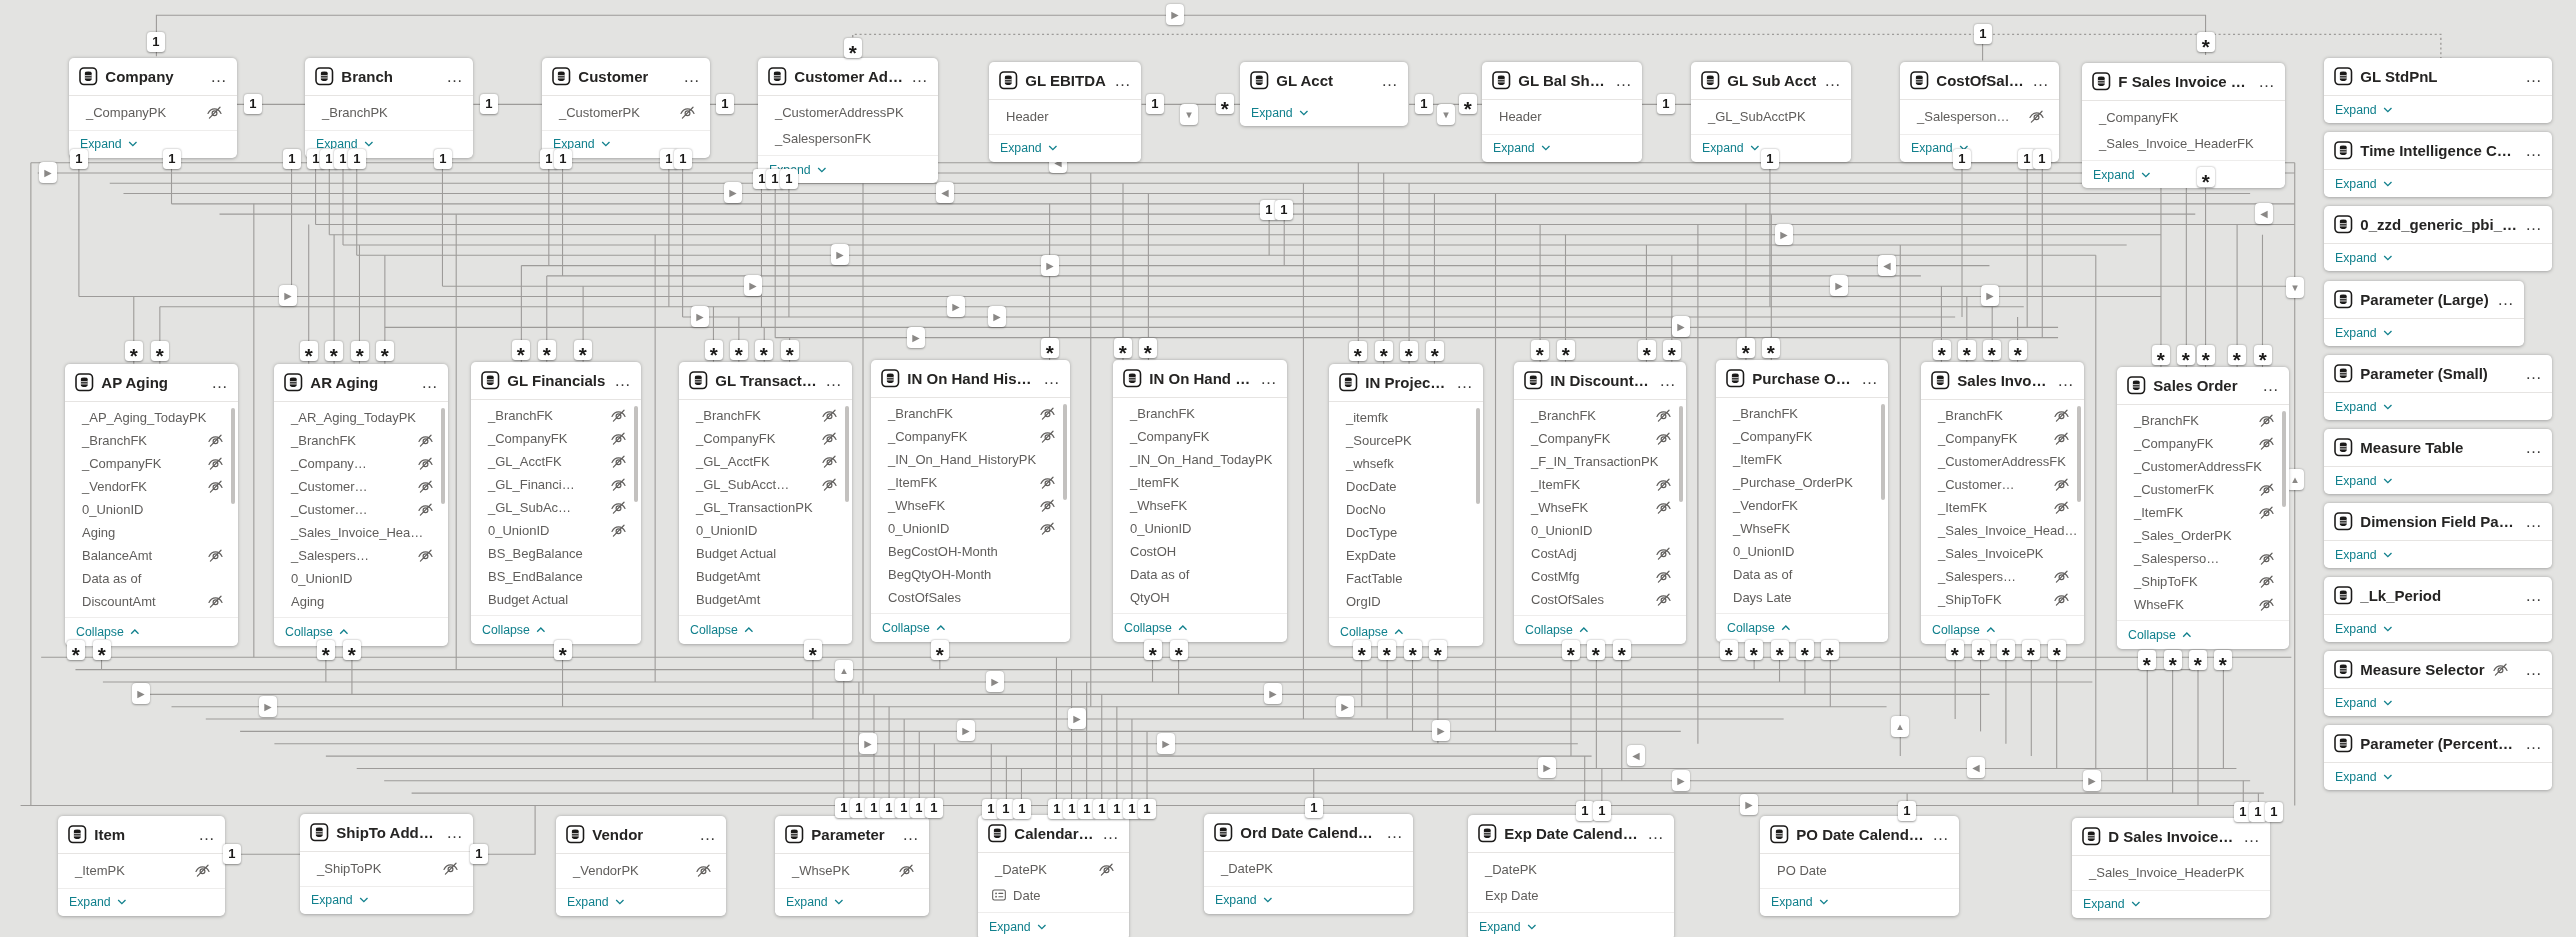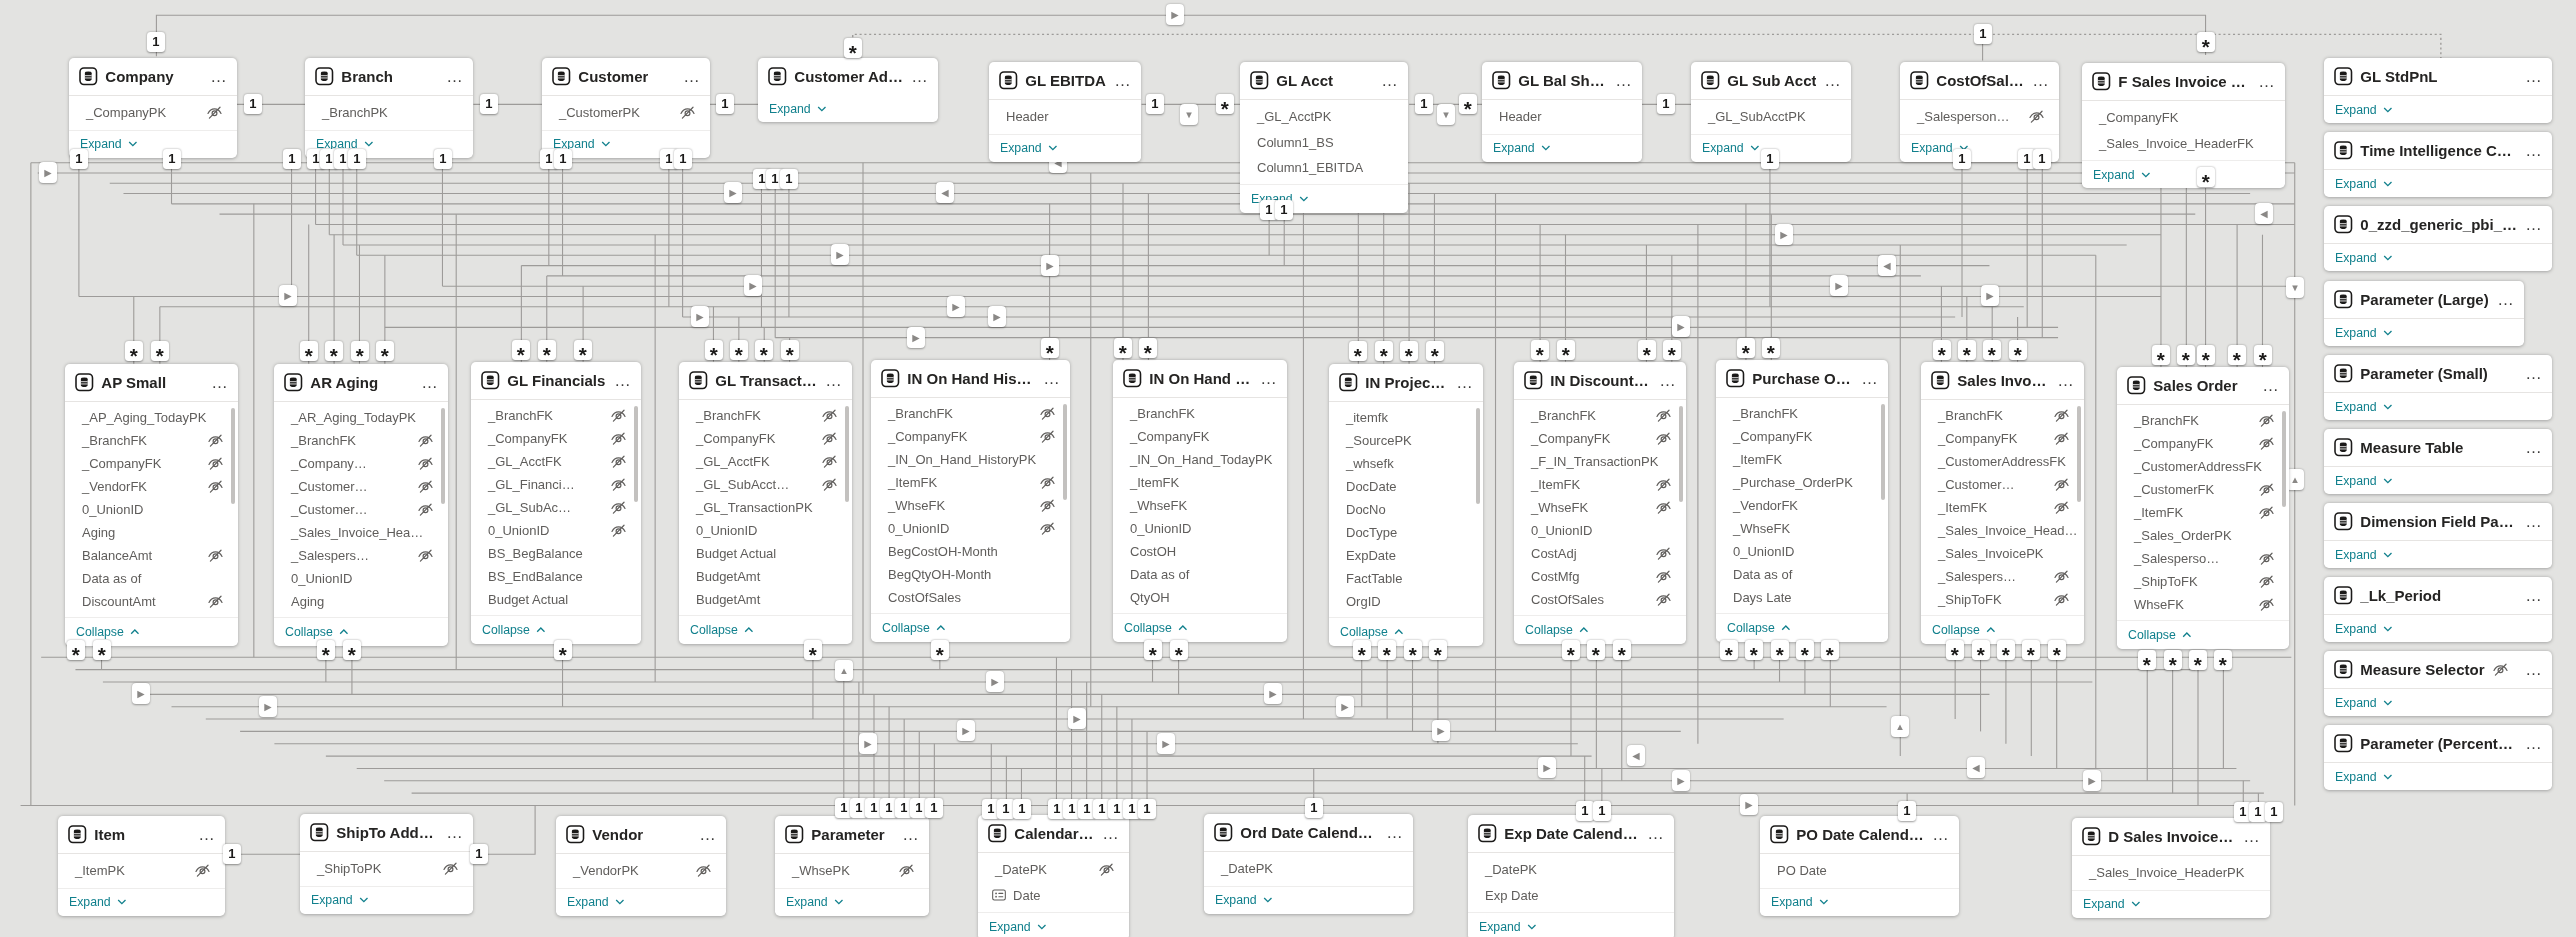--- a/index.html
+++ b/index.html
@@ -468,20 +468,28 @@
             <rect x="1.4" y="1.4" width="23.2" height="23.2" rx="5.5" fill="none" stroke="#1b1a19" stroke-width="2.2"></rect>
             <ellipse cx="13" cy="8.4" rx="4.7" ry="2.1" fill="#1b1a19"></ellipse>
             <path d="M8.3 8.4v9c0 1.16 2.1 2.1 4.7 2.1s4.7-.94 4.7-2.1v-9z" fill="#1b1a19"></path>
             <line x1="8.3" y1="12.2" x2="17.7" y2="12.2" stroke="#fff" stroke-width="1.2"></line>
             <line x1="8.3" y1="15.4" x2="17.7" y2="15.4" stroke="#fff" stroke-width="1.2"></line>
           </svg>
         </span>
         <span class="card-title">Customer Address</span>
         <span class="more">…</span>
       </div>
+      <div class="fields">
+        <div class="frow">
+          <span>_CustomerAddressPK</span>
+        </div>
+        <div class="frow">
+          <span>_SalespersonFK</span>
+        </div>
+      </div>
       <div class="footer">
         <span>Expand</span>
         <span class="chev">
           <svg width="11.7" height="11.7" viewBox="0 0 16 16">
             <polyline points="3,5.5 8,10.5 13,5.5" fill="none" stroke="#11808d" stroke-width="1.8"></polyline>
           </svg>
         </span>
       </div>
     </div>
     <div class="card" style="left: 989px; top: 62px; width: 152px;">
@@ -518,31 +526,20 @@
           <svg viewBox="0 0 26 26" width="18.5" height="18.5">
             <rect x="1.4" y="1.4" width="23.2" height="23.2" rx="5.5" fill="none" stroke="#1b1a19" stroke-width="2.2"></rect>
             <ellipse cx="13" cy="8.4" rx="4.7" ry="2.1" fill="#1b1a19"></ellipse>
             <path d="M8.3 8.4v9c0 1.16 2.1 2.1 4.7 2.1s4.7-.94 4.7-2.1v-9z" fill="#1b1a19"></path>
             <line x1="8.3" y1="12.2" x2="17.7" y2="12.2" stroke="#fff" stroke-width="1.2"></line>
             <line x1="8.3" y1="15.4" x2="17.7" y2="15.4" stroke="#fff" stroke-width="1.2"></line>
           </svg>
         </span>
         <span class="card-title">GL Acct</span>
         <span class="more">…</span>
-      </div>
-      <div class="fields">
-        <div class="frow">
-          <span>_GL_AcctPK</span>
-        </div>
-        <div class="frow">
-          <span>Column1_BS</span>
-        </div>
-        <div class="frow">
-          <span>Column1_EBITDA</span>
-        </div>
       </div>
       <div class="footer">
         <span>Expand</span>
         <span class="chev">
           <svg width="11.7" height="11.7" viewBox="0 0 16 16">
             <polyline points="3,5.5 8,10.5 13,5.5" fill="none" stroke="#11808d" stroke-width="1.8"></polyline>
           </svg>
         </span>
       </div>
     </div>
@@ -919,21 +916,21 @@
       <div class="card-header">
         <span style="display: flex;">
           <svg viewBox="0 0 26 26" width="18.5" height="18.5">
             <rect x="1.4" y="1.4" width="23.2" height="23.2" rx="5.5" fill="none" stroke="#1b1a19" stroke-width="2.2"></rect>
             <ellipse cx="13" cy="8.4" rx="4.7" ry="2.1" fill="#1b1a19"></ellipse>
             <path d="M8.3 8.4v9c0 1.16 2.1 2.1 4.7 2.1s4.7-.94 4.7-2.1v-9z" fill="#1b1a19"></path>
             <line x1="8.3" y1="12.2" x2="17.7" y2="12.2" stroke="#fff" stroke-width="1.2"></line>
             <line x1="8.3" y1="15.4" x2="17.7" y2="15.4" stroke="#fff" stroke-width="1.2"></line>
           </svg>
         </span>
-        <span class="card-title">AP Small</span>
+        <span class="card-title">AP Aging</span>
         <span class="more">…</span>
       </div>
       <div class="fields">
         <div class="frow">
           <span>_AP_Aging_TodayPK</span>
         </div>
         <div class="frow">
           <span>_BranchFK</span>
           <span class="eye">
             <svg viewBox="0 0 24 24" width="17" height="17">

